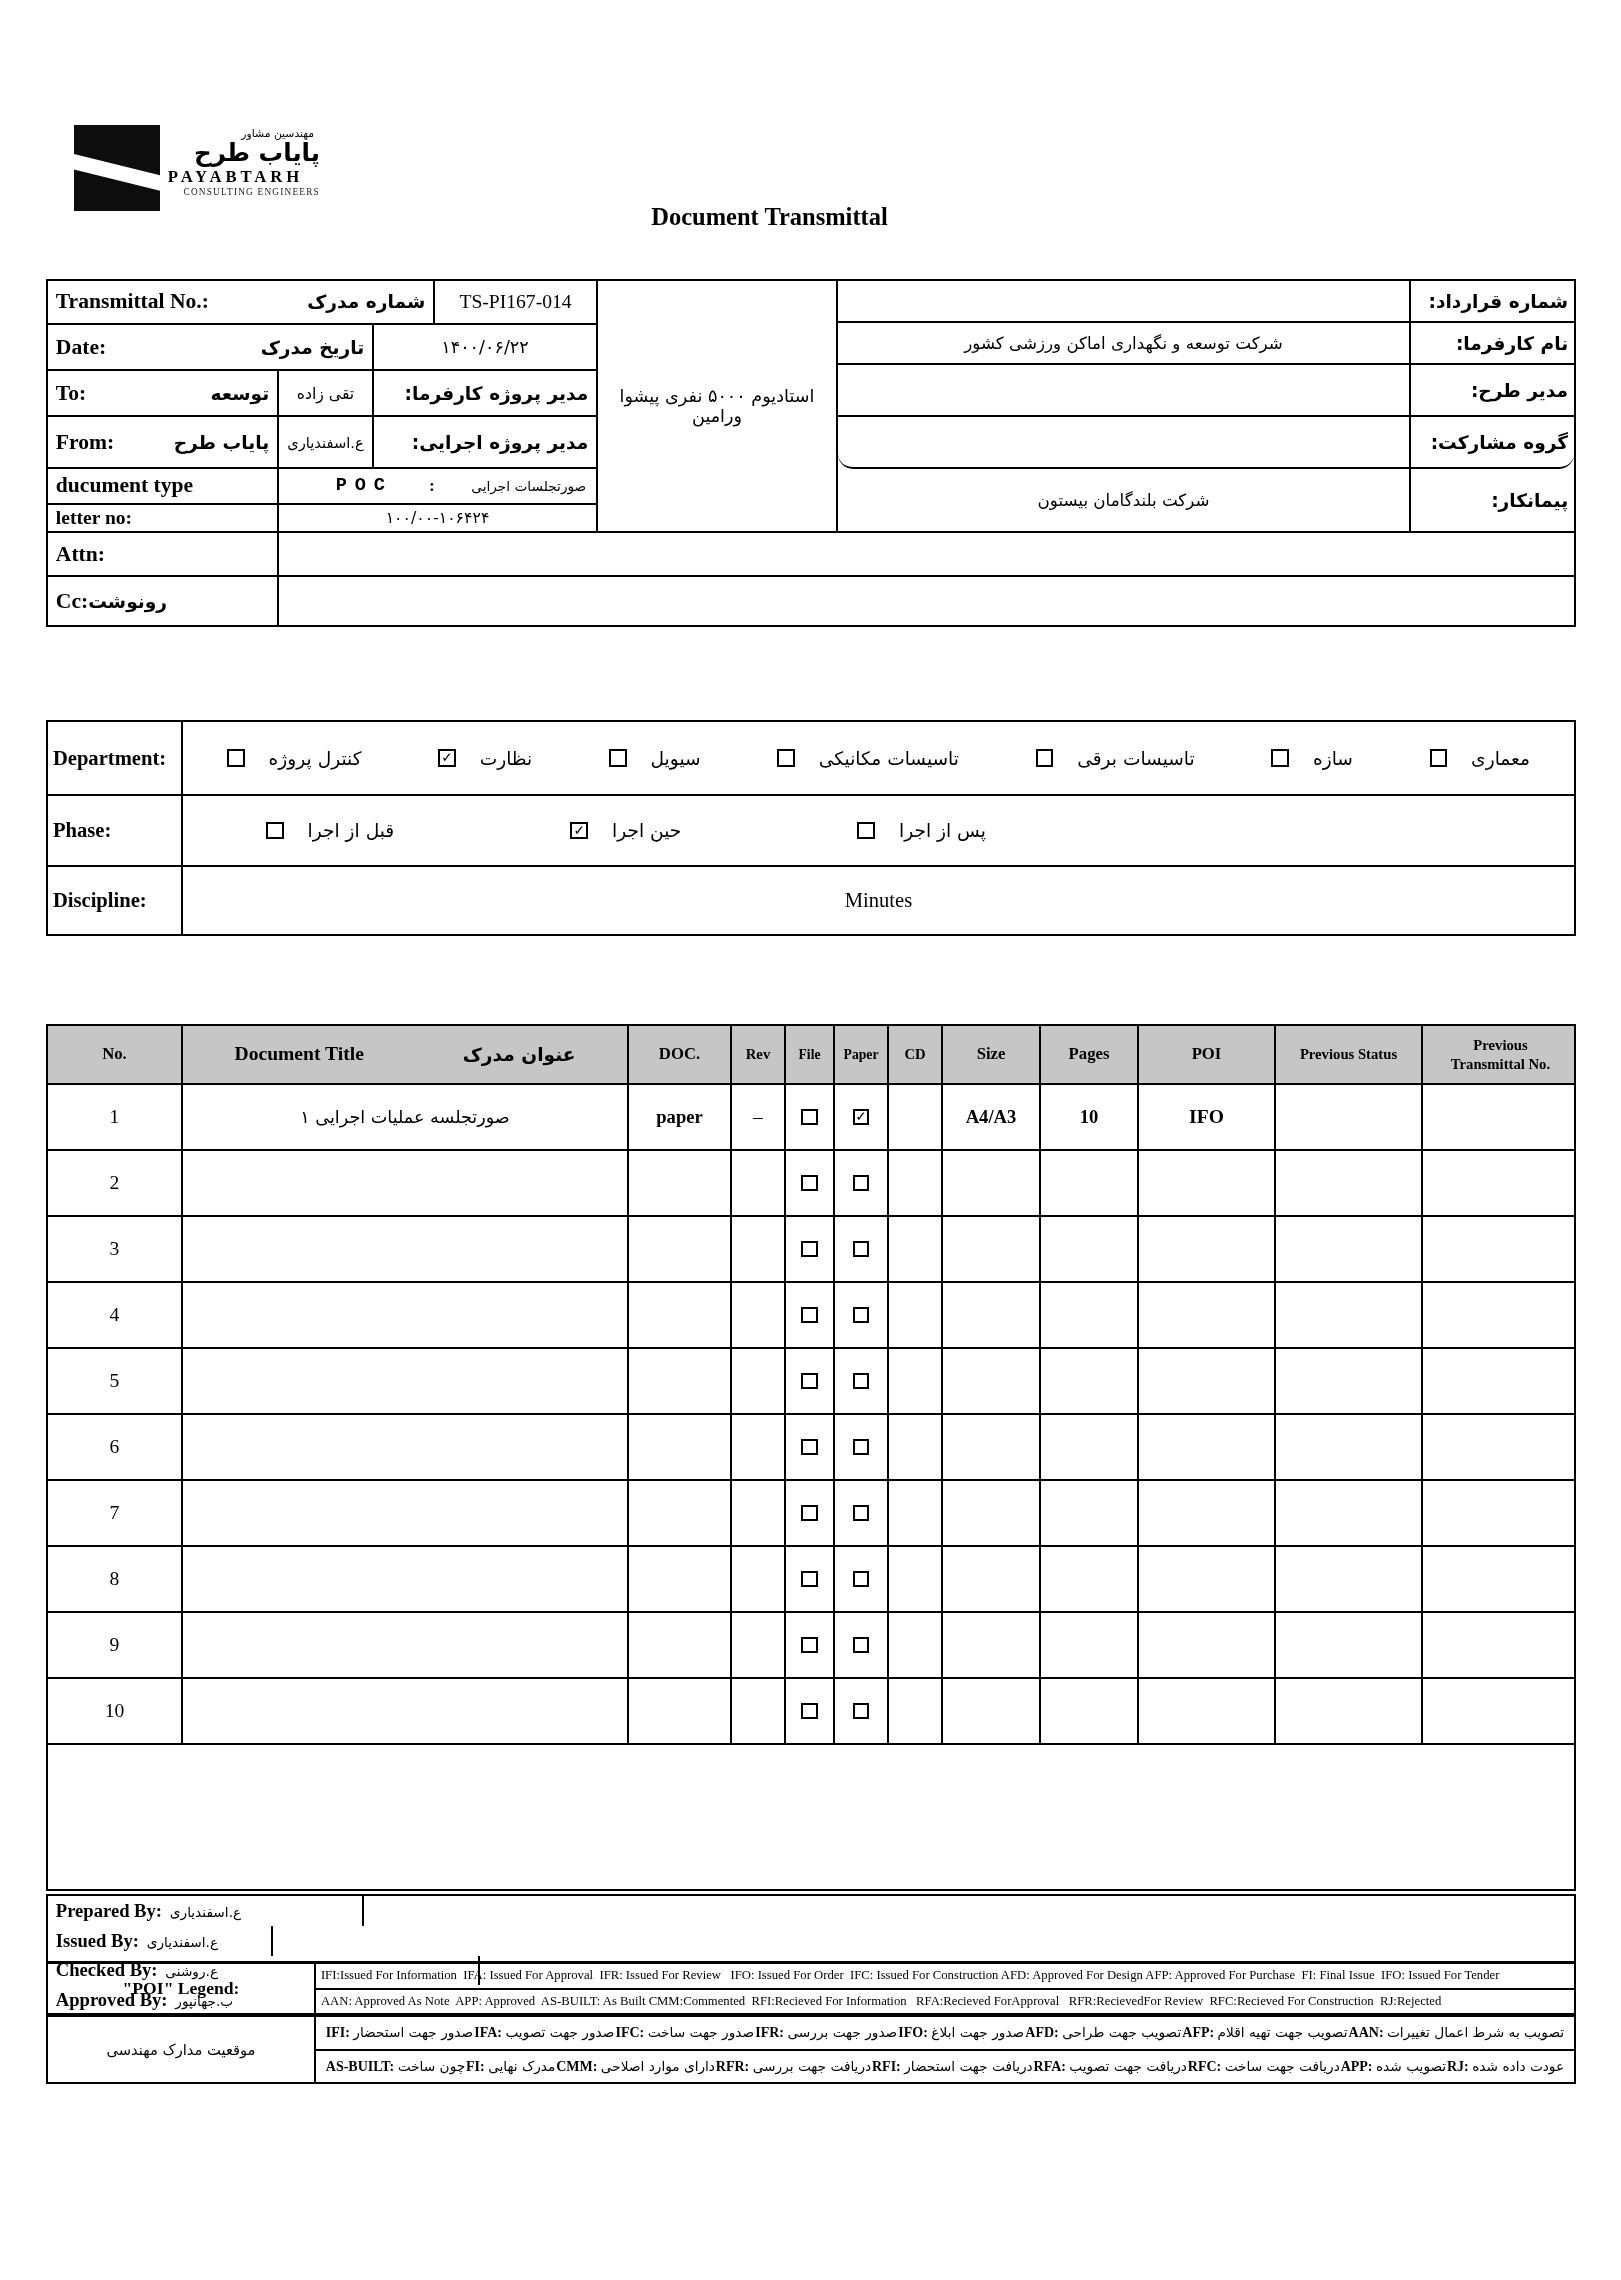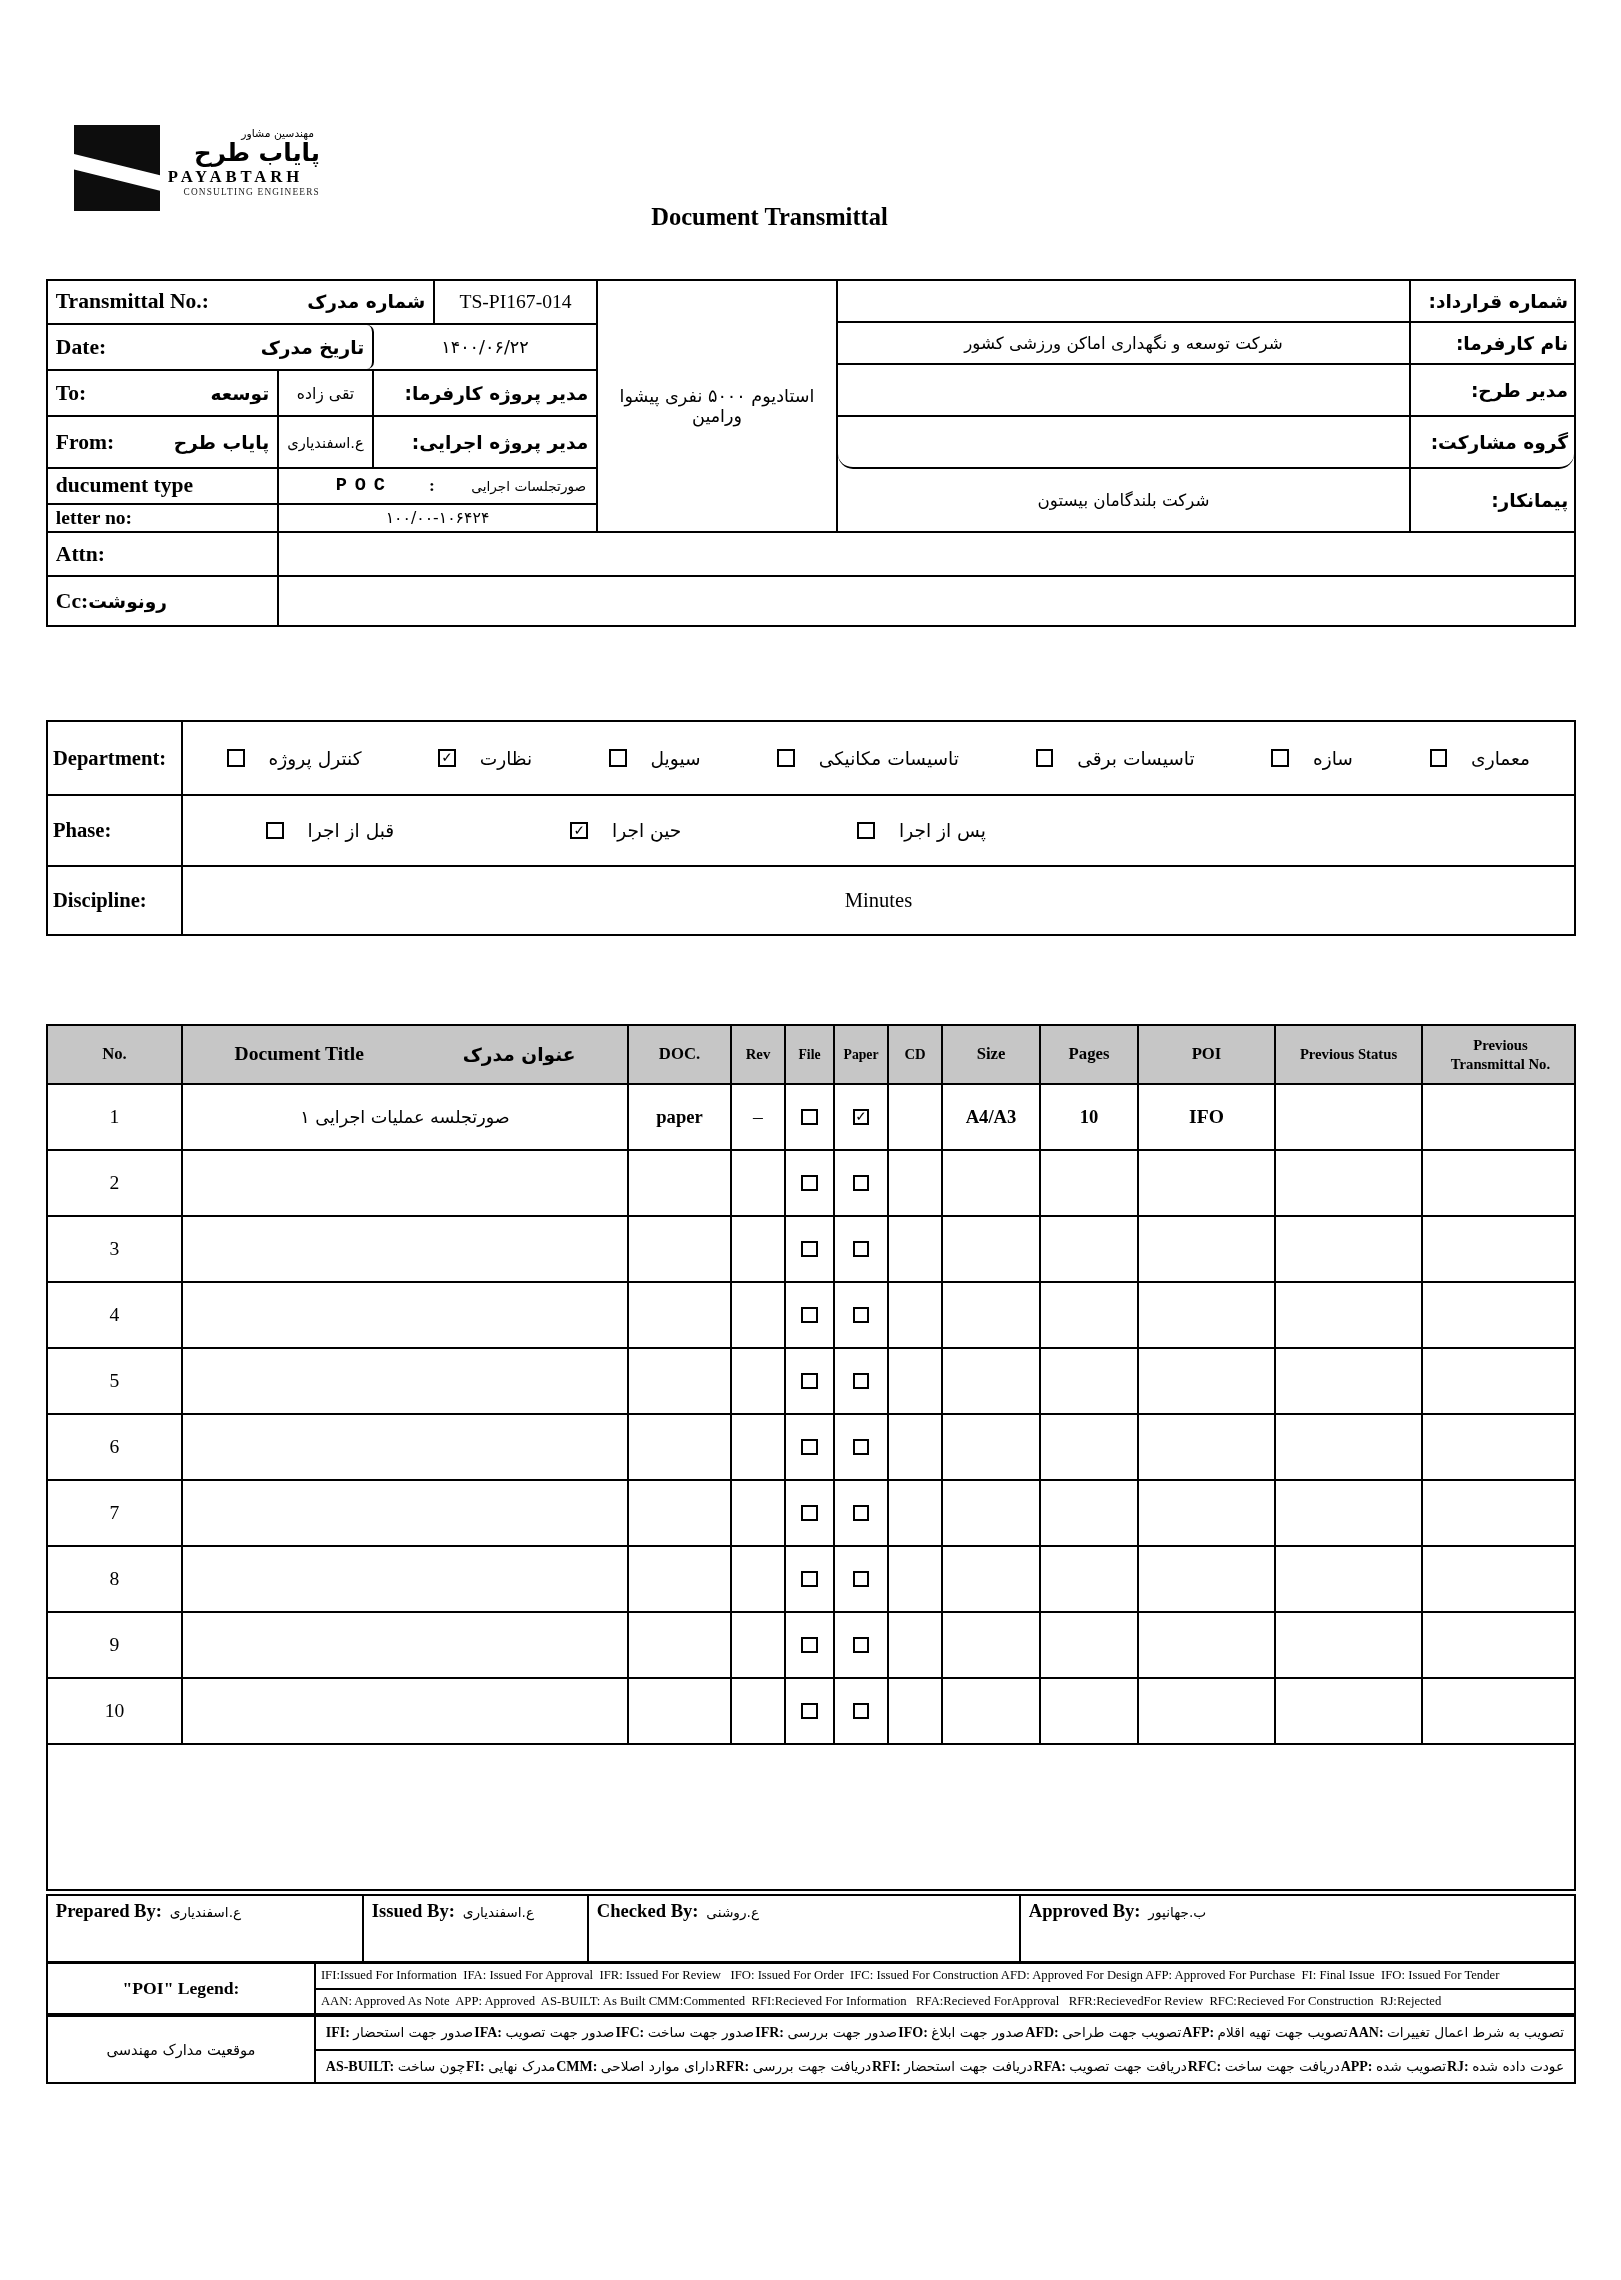--- a/index.html
+++ b/index.html
@@ -76,21 +76,21 @@
   .w-no{width:135px;flex:none;}  .w-title{width:446px;flex:none;}
   .w-doc{width:103px;flex:none;} .w-rev{width:54px;flex:none;}
   .w-file{width:49px;flex:none;} .w-paper{width:54px;flex:none;}
   .w-cd{width:54px;flex:none;}   .w-size{width:98px;flex:none;}
   .w-pages{width:98px;flex:none;} .w-poi{width:137px;flex:none;}
   .w-pst{width:147px;flex:none;padding:0 21.6px;} .w-ptr{width:155px;flex:none;padding:0 13.7px;}
   .title-head{justify-content:space-around;}
   .title-head .en{font-size:19.6px;} .title-head .far{font-size:18.6px;font-weight:bold;}
 
   
-  .sigs{left:46px;top:1894px;width:1530px;height:69px;border:2.9px solid #000;display:flex;}
+  .sigs{left:46px;top:1894px;width:1530px;height:69px;border:2.9px solid #000;display:flex;flex-direction:column;}
   .sig{border-right:2.9px solid #000;padding:3.9px 7.8px;display:flex;align-items:flex-start;gap:7.8px;}
   .sig:last-child{border-right:none;}
   .sig .lab{font-size:18.6px;font-weight:bold;white-space:nowrap;}
   .sig .nam{font-size:13.7px;padding-top:3.9px;}
 
   
   .poileg{left:46px;top:1962px;width:1530px;height:53px;border:2.9px solid #000;display:flex;}
   .leg-label{width:268px;border-right:2.9px solid #000;display:flex;align-items:center;justify-content:center;
              font-size:17.6px;font-weight:bold;flex:none;text-align:center;padding:0 3.9px;}
   .leg-rows{flex:1;display:flex;flex-direction:column;}
@@ -128,21 +128,21 @@
 
       <div class="info-left">
         <div class="ir" style="height:44px;">
           <div class="ic br sb" style="width:387px;">
             <span class="lbl-en">Transmittal No.:</span>
             <span class="lbl-fa fa">شماره مدرک</span>
           </div>
           <div class="ic ctr" style="flex:1;font-size:19.6px;">TS-PI167-014</div>
         </div>
         <div class="ir" style="height:47px;">
-          <div class="ic br sb" style="width:326px;border-radius:7px;">
+          <div class="ic br sb" style="width:326px;">
             <span class="lbl-en">Date:</span>
             <span class="lbl-fa fa">تاریخ  مدرک</span>
           </div>
           <div class="ic ctr fa" dir="ltr" style="flex:1;font-size:17.6px;">۱۴۰۰/۰۶/۲۲</div>
         </div>
         <div class="ir" style="height:46px;">
           <div class="ic br sb" style="width:231px;">
             <span class="lbl-en">To:</span>
             <span class="lbl-fa fa">توسعه</span>
           </div>

